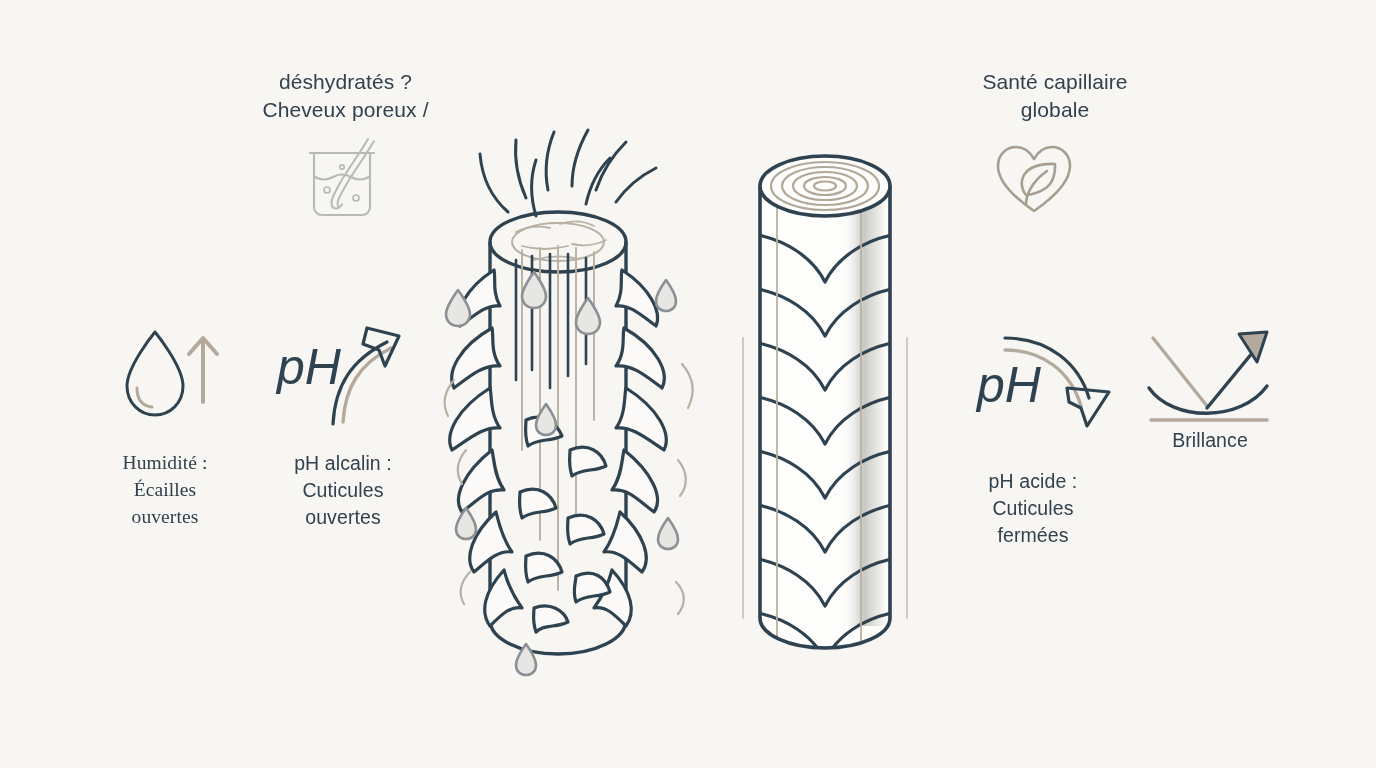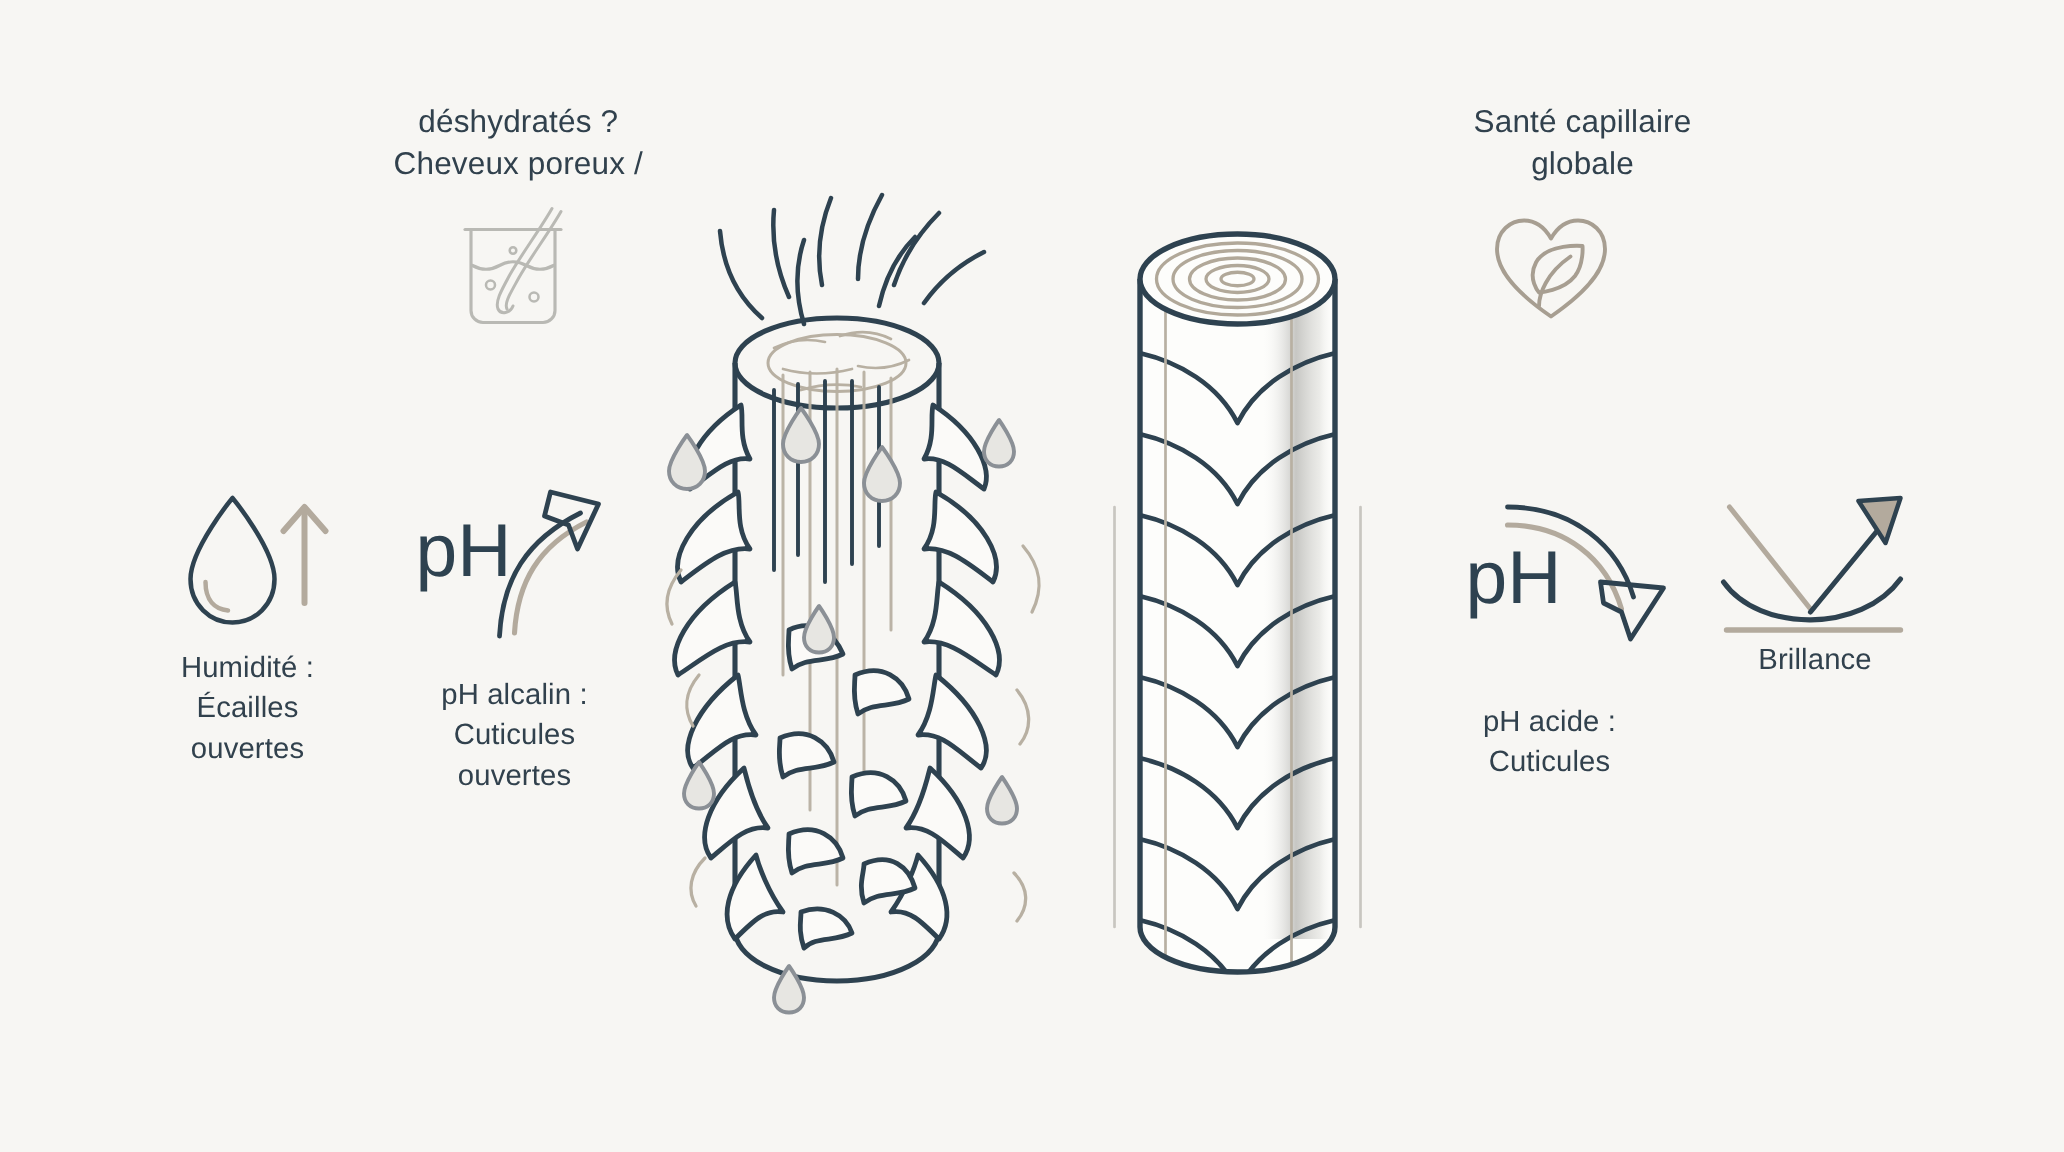--- a/index.html
+++ b/index.html
@@ -18,21 +18,21 @@
   
   .heading{
     font-size:21px;line-height:1.32;text-align:center;
     color:#31414d;letter-spacing:.1px;font-weight:400;
   }
   
   .caption{
     font-size:19.5px;line-height:1.38;text-align:center;
     color:#31414d;font-weight:400;letter-spacing:.1px;
   }
-  .icon-box{display:block;}
+  .icon-box{display:block;font-style:italic;}
   svg{display:block;overflow:visible;}
 </style>
 </head>
 <body>
 
 <div id="stage">
 
   <div class="abs heading" style="left:238px;top:68px;width:215px;">
     <div>déshydratés ?</div>
     <div>Cheveux poreux /</div>
@@ -78,21 +78,21 @@
       <g fill="none" stroke="#2e4250" stroke-width="3" stroke-linecap="round" stroke-linejoin="round">
         <path d="M45 8 C45 8 17 42 17 62 C17 79 30 91 45 91 C60 91 73 79 73 62 C73 42 45 8 45 8 Z"></path>
       </g>
       <path d="M27 64 C27 76 33 82 42 83" fill="none" stroke="#b3aa9d" stroke-width="3" stroke-linecap="round"></path>
       <g fill="none" stroke="#b3aa9d" stroke-width="4" stroke-linecap="round" stroke-linejoin="round">
         <path d="M93 78 V16"></path>
         <path d="M79 30 L93 14 L107 30"></path>
       </g>
     </svg>
   </div>
-  <div class="abs caption" style="left:75px;top:432px;width:180px;">
+  <div class="abs caption" style="left:75px;top:450px;width:180px;font-family:Liberation Serif, serif;">
     <div>Humidité :</div>
     <div>Écailles</div>
     <div>ouvertes</div>
   </div>
 
   <div class="abs icon-box" style="left:275px;top:322px;">
     <svg width="140" height="104" viewBox="0 0 140 104">
       <text x="2" y="62" font-family="Liberation Sans, sans-serif" font-size="50" fill="#2e4250">pH</text>
 
       <path d="M68 100 C70 66 84 42 116 26" fill="none" stroke="#b3aa9d" stroke-width="3.4" stroke-linecap="round"></path>
@@ -275,20 +275,21 @@
 
       <g fill="none" stroke="#2e4250" stroke-width="3.2" stroke-linecap="round" stroke-linejoin="round">
         <path d="M30 18 C74 18 104 44 114 78"></path>
         <path d="M92 68 L134 72 L112 106 L106 88 L94 82 Z"></path>
       </g>
     </svg>
   </div>
   <div class="abs caption" style="left:943px;top:468px;width:180px;">
     <div>pH acide :</div>
     <div>Cuticules</div>
+    <div>fermées</div>
   </div>
 
   <div class="abs icon-box" style="left:1145px;top:330px;">
     <svg width="130" height="94" viewBox="0 0 130 94">
 
       <path d="M8 8 L62 76" fill="none" stroke="#b3aa9d" stroke-width="3.4" stroke-linecap="round"></path>
 
       <path d="M4 58 C28 92 96 92 122 56" fill="none" stroke="#2e4250" stroke-width="3.4" stroke-linecap="round"></path>
 
       <path d="M62 78 L108 22" fill="none" stroke="#2e4250" stroke-width="3.4" stroke-linecap="round"></path>

